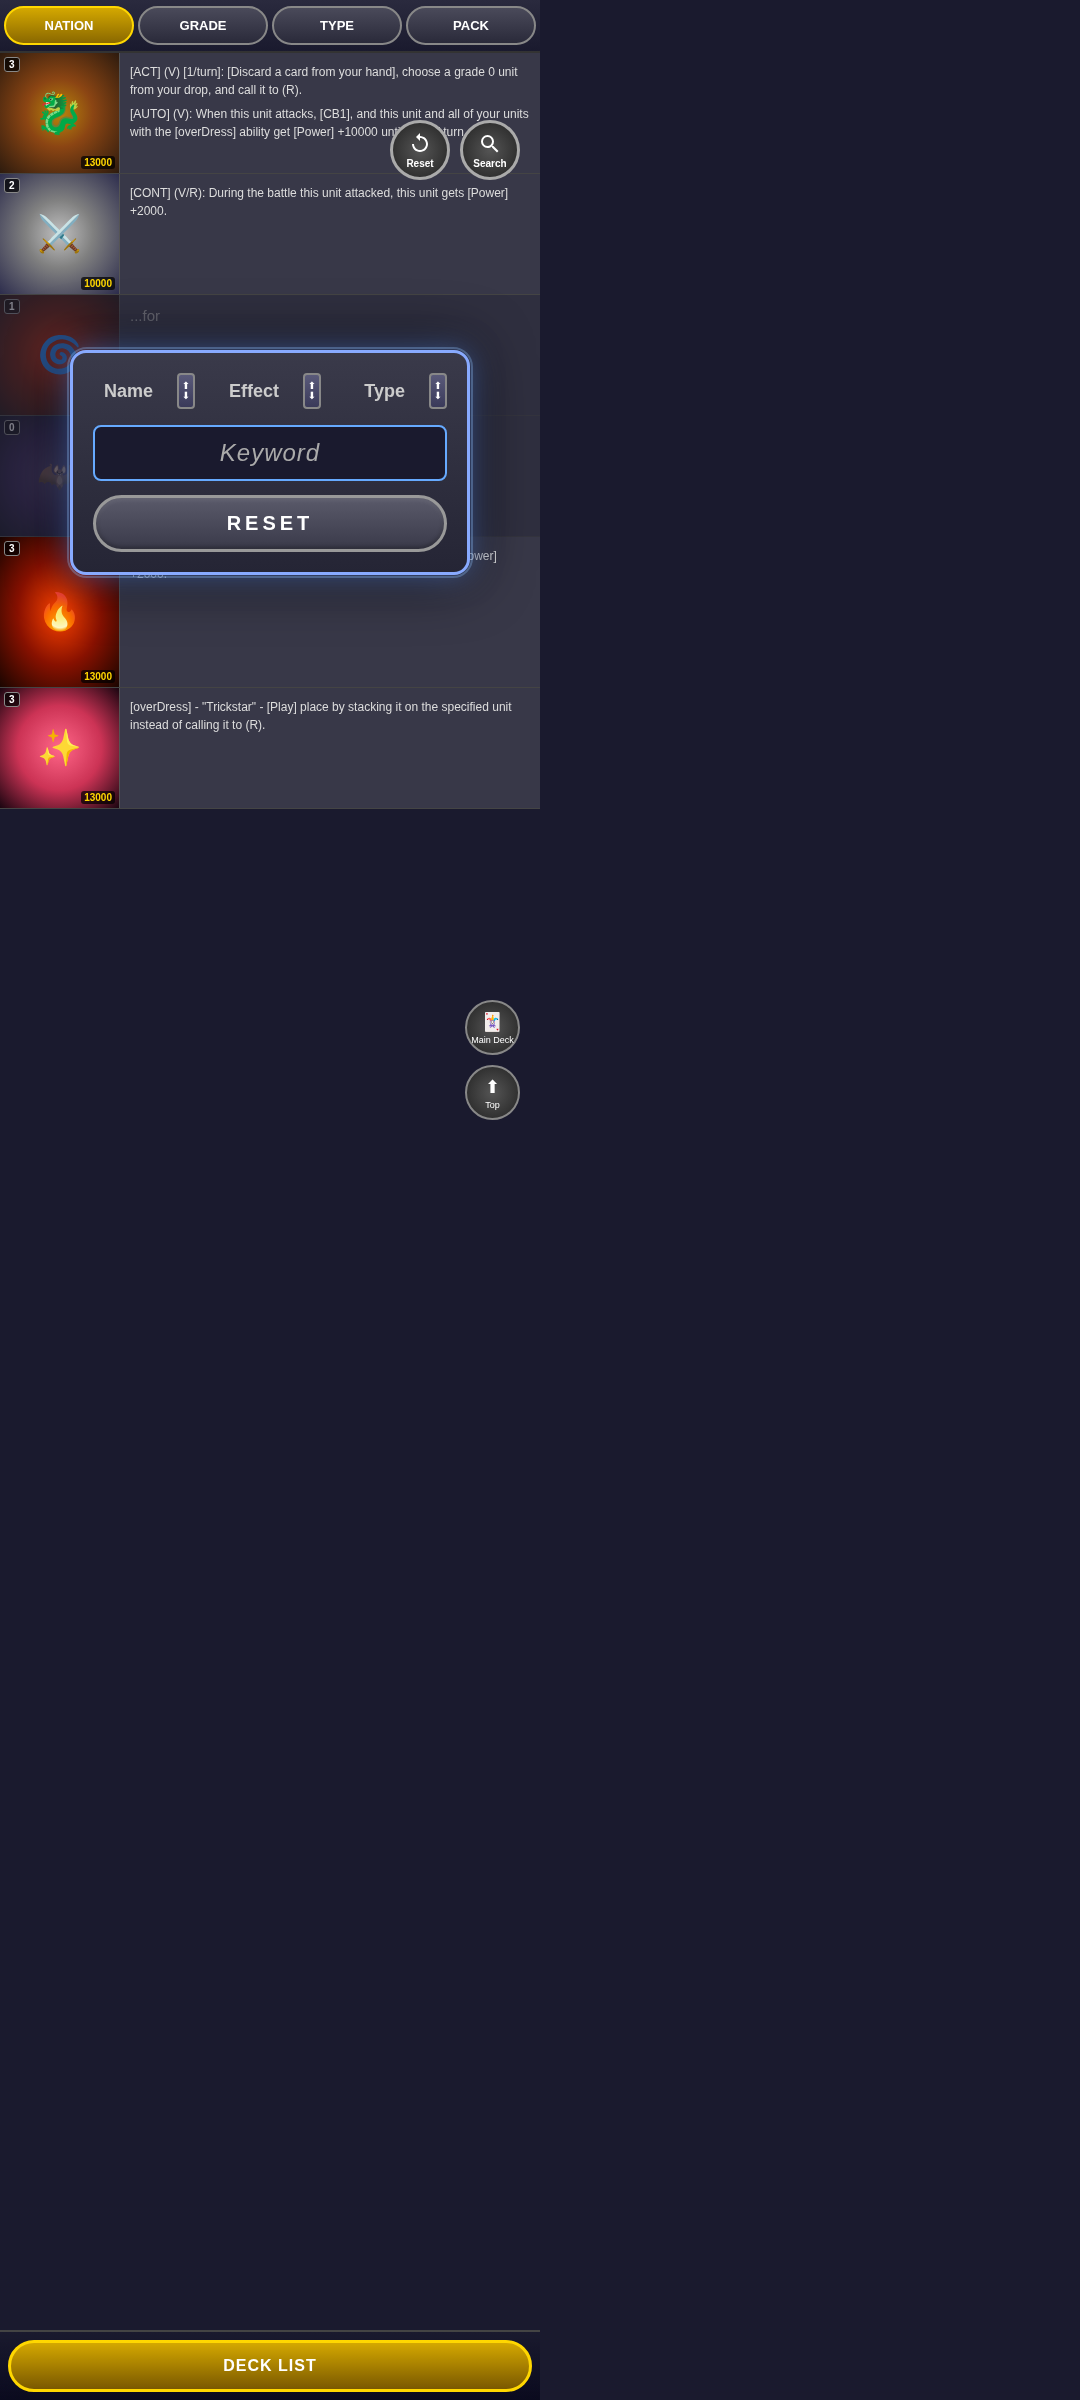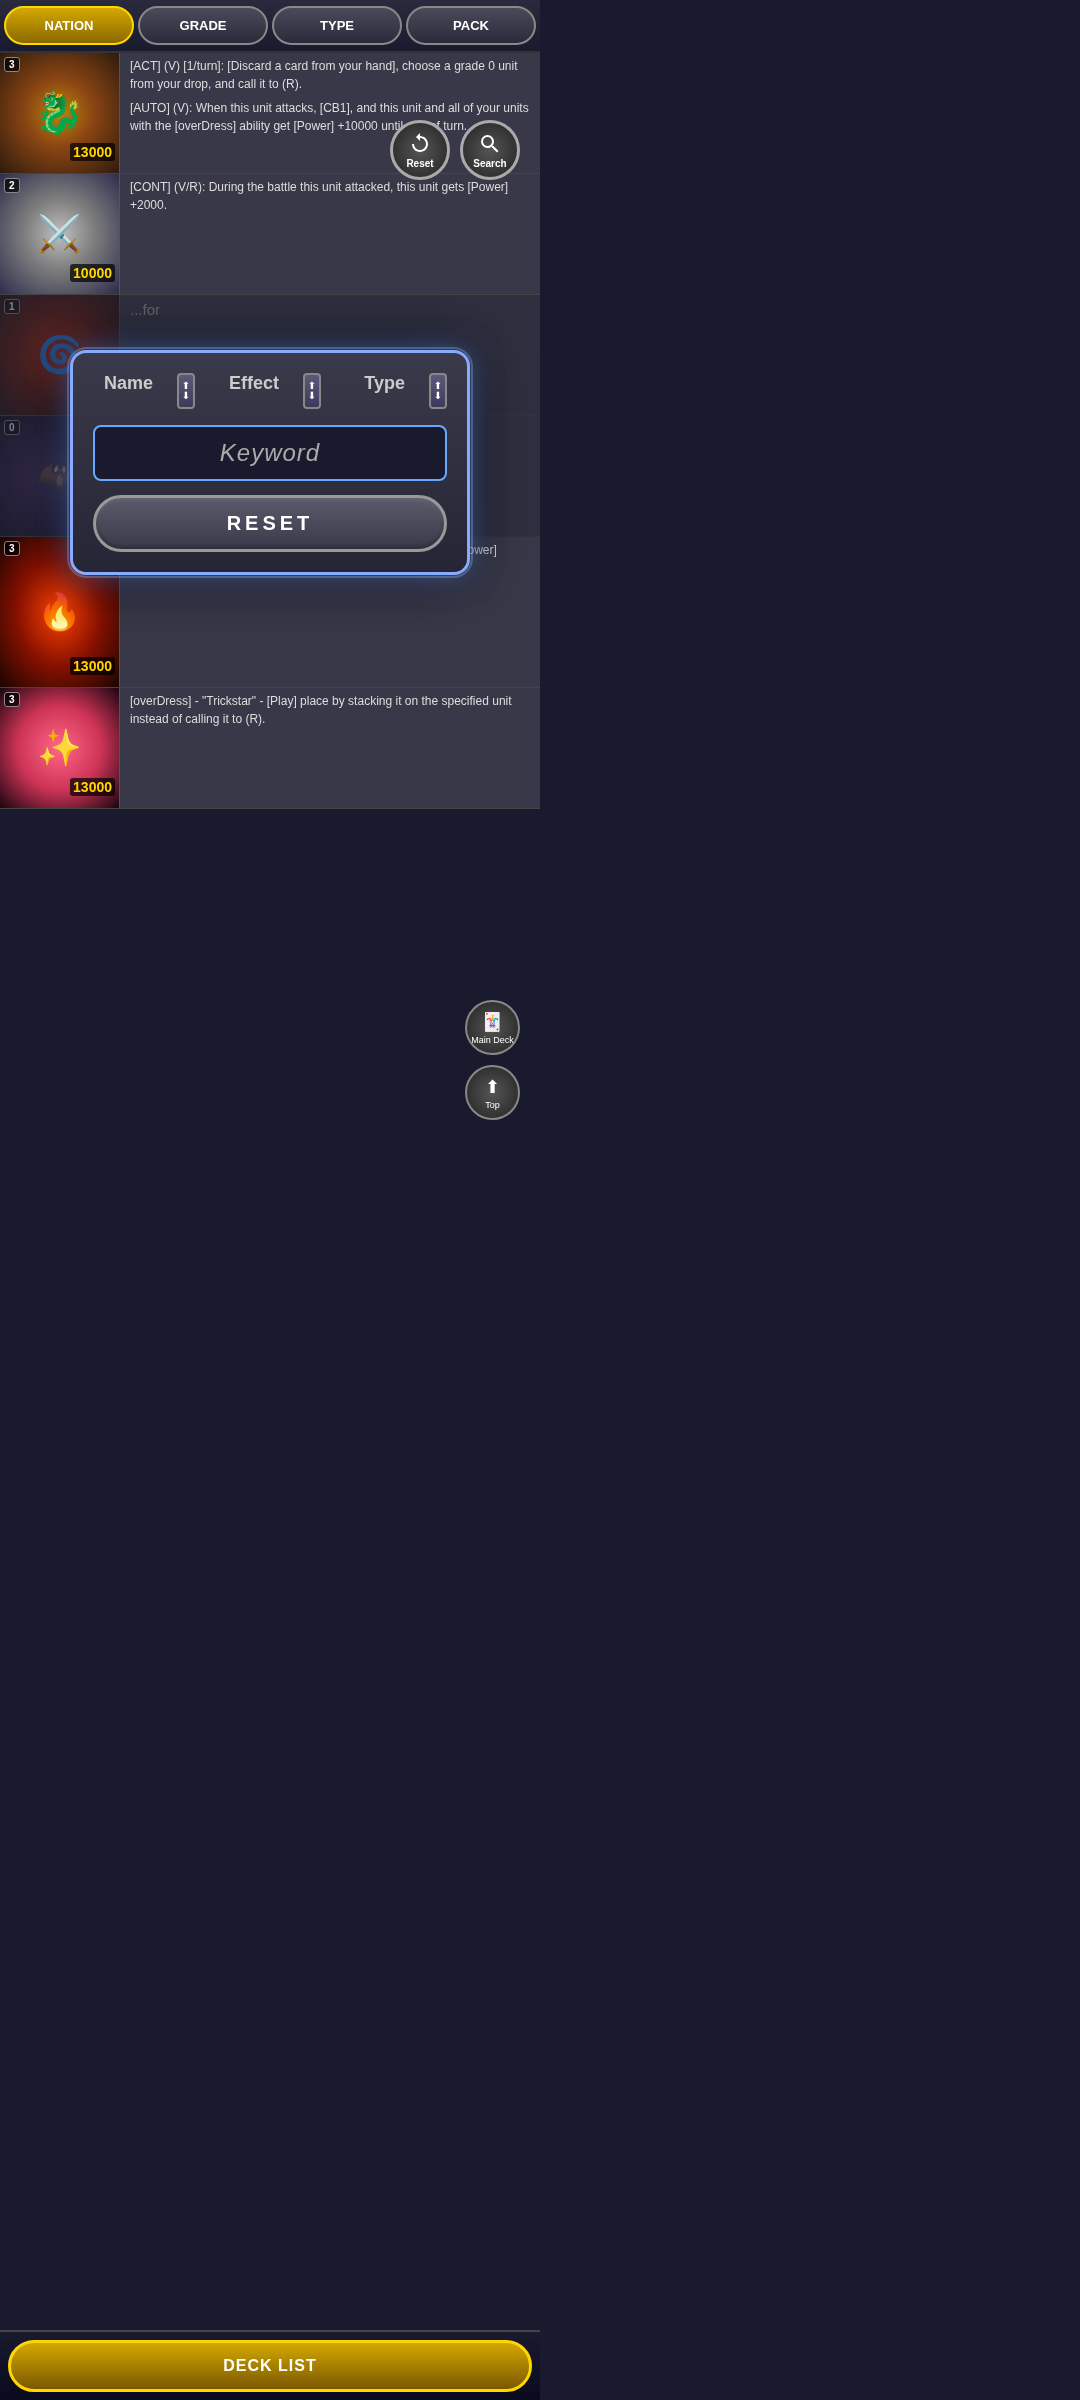--- a/index.html
+++ b/index.html
@@ -153,33 +153,33 @@
       color: white;
       font-size: 10px;
       font-weight: bold;
       border-radius: 3px;
       padding: 1px 4px;
       border: 1px solid #888;
     }
 
     .card-power-badge {
       position: absolute;
-      bottom: 12px;
+      bottom: 4px;
       right: 4px;
       background: rgba(0,0,0,0.7);
       color: #ffd700;
-      font-size: 14px;
+      font-size: 10px;
       font-weight: bold;
       border-radius: 3px;
       padding: 1px 3px;
     }
 
     .card-text {
       flex: 1;
-      padding: 4px 10px;
+      padding: 10px 10px;
       color: #ddd;
       font-size: 12px;
       line-height: 1.5;
       background: #383848;
     }
 
     .card-text p {
       margin-bottom: 6px;
     }
 
@@ -240,21 +240,21 @@
       content: '';
       position: absolute;
       inset: -6px;
       border-radius: 20px;
       border: 2px solid rgba(150,200,255,0.3);
       pointer-events: none;
     }
 
     .sort-row {
       display: flex;
-      align-items: flex-start;
+      align-items: center;
       justify-content: center;
       gap: 24px;
       margin-bottom: 16px;
     }
 
     .sort-label {
       color: #ccc;
       font-size: 18px;
       font-weight: bold;
       min-width: 60px;

